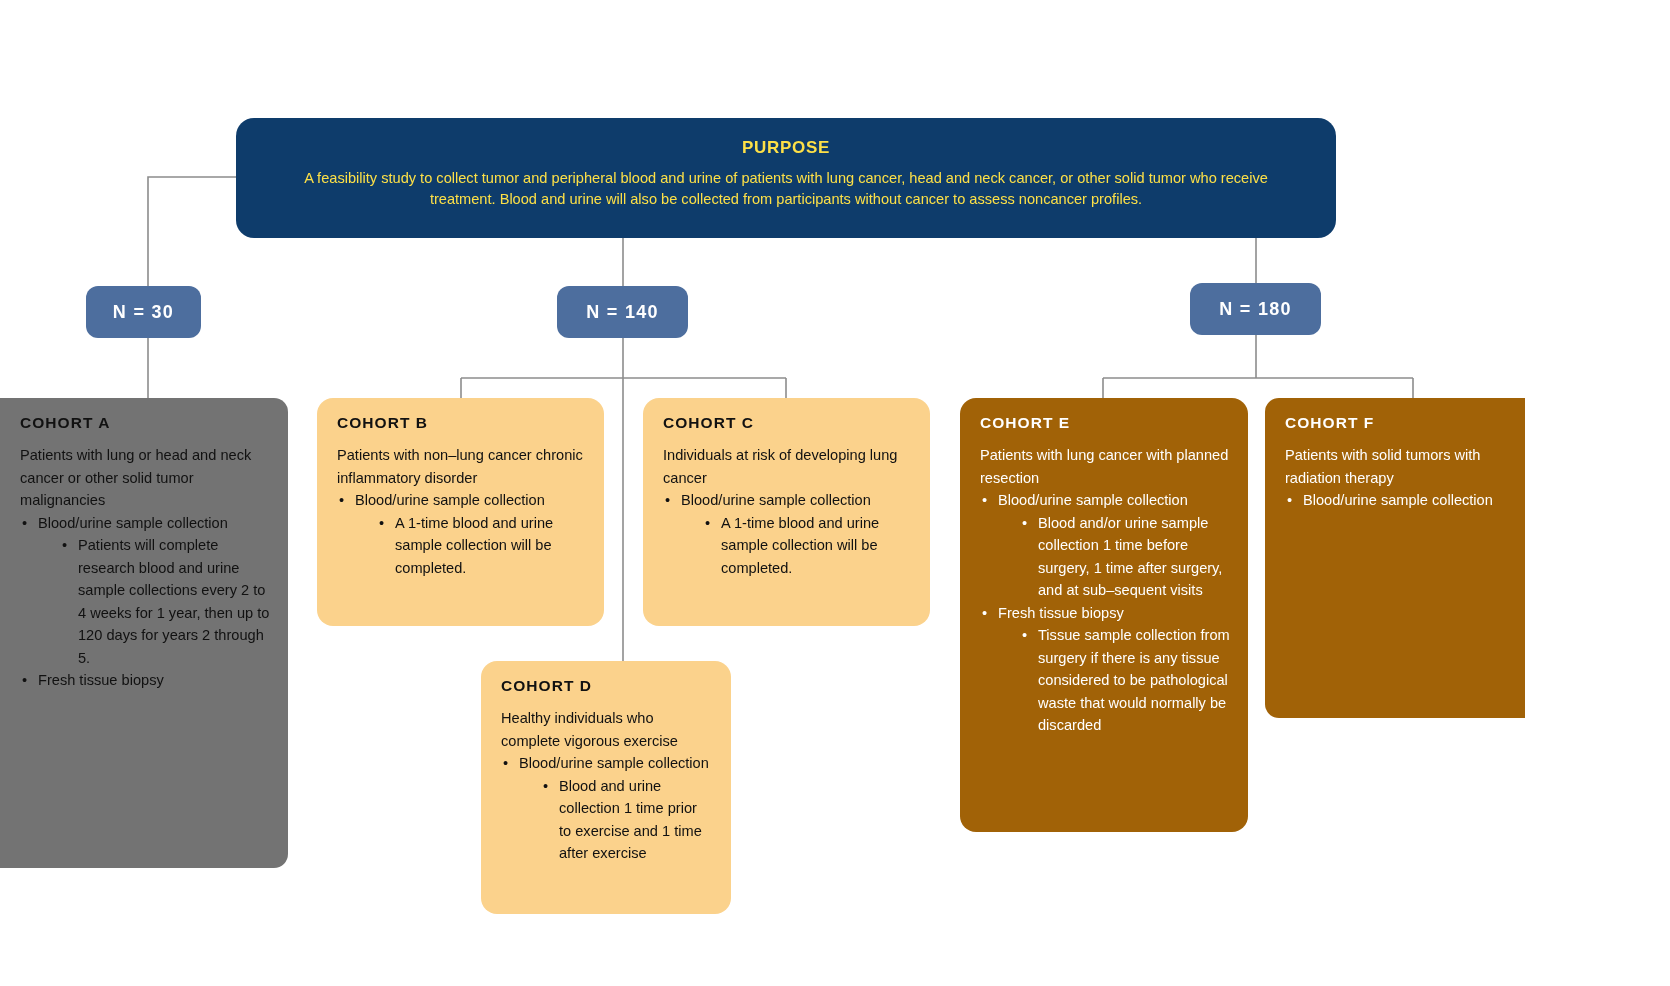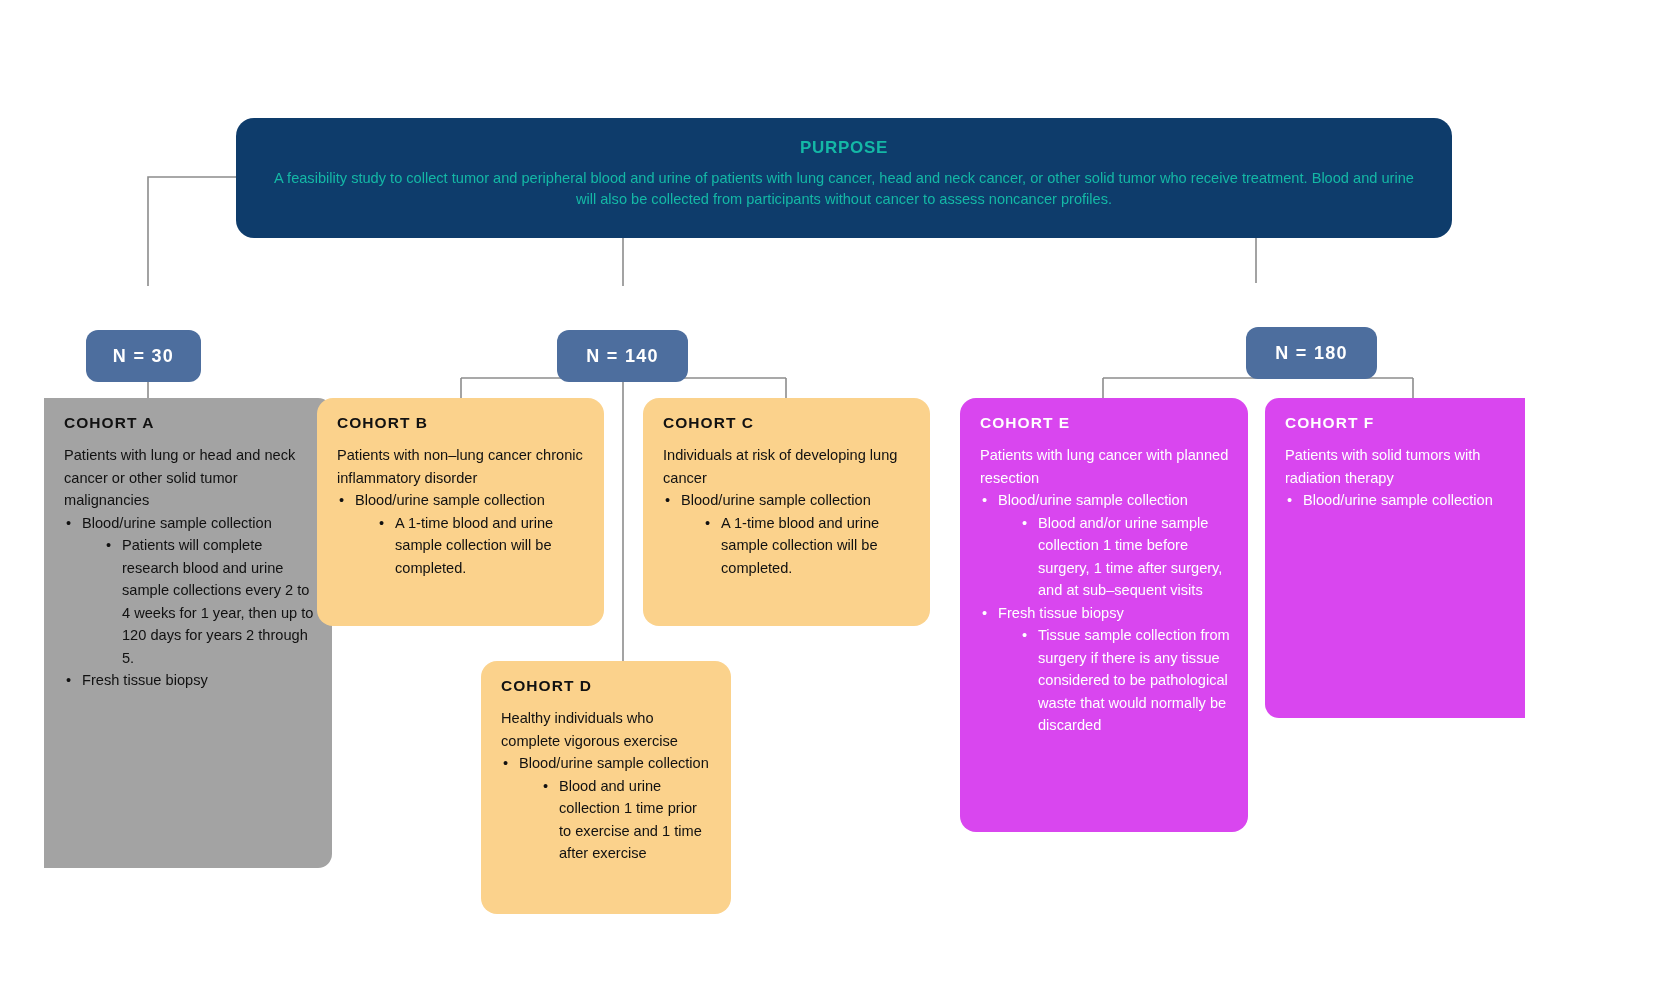--- a/index.html
+++ b/index.html
@@ -22,63 +22,62 @@
   .title-block .fig{color:#12477e; font-weight:800; letter-spacing:.6px;}
   .title-block sup{font-size:11px; vertical-align:super;}
 
   
   .wires{position:absolute; left:0; top:0; width:1670px; height:986px;}
 
   
   .box{position:absolute; box-sizing:border-box; border-radius:16px;}
 
   .purpose{
-    left:236px; top:118px; width:1216px; height:120px;
-    background:#0e3c6b; color:#14b8a6; border-radius:18px;
+    left:236px; top:118px; width:1100px; height:120px;
+    background:#0e3c6b; color:#fde047; border-radius:18px;
     padding:14px 22px 10px 22px;
   }
   .purpose .ptitle{
     text-align:center; font-size:17px; font-weight:700;
     letter-spacing:.7px; margin:6px 0 10px 0;
   }
   .purpose .pbody{
     text-align:center; font-size:14.6px; line-height:21px; font-weight:400;
     padding:0 14px;
   }
 
   .nbox{
     background:#4d6e9e; color:#ffffff; border-radius:12px;
     display:flex; align-items:center; justify-content:center;
     font-size:18px; font-weight:700; letter-spacing:1.3px;
     height:52px;
-    margin-top:44px;
   }
   #n-30 {left:86px;  top:286px; width:115px;}
   #n-140{left:557px; top:286px; width:131px;}
-  #n-180{left:1246px;top:283px; width:131px;}
+  #n-180{left:1190px;top:283px; width:131px;}
 
   .cohort{padding:16px 18px 16px 20px;}
   .cohort .chead{
     font-size:15.5px; font-weight:700; letter-spacing:1.05px;
     margin:0 0 12px 0;
   }
   .cohort .clead{font-size:14.6px; line-height:22.5px; margin:0;}
   .cohort ul{list-style:none; margin:0; padding:0;}
   .cohort li{
     font-size:14.6px; line-height:22.5px;
     position:relative; padding-left:18px;
   }
   .cohort li::before{
     content:"\2022"; position:absolute; left:2px; top:0;
   }
   .cohort ul ul{margin:0; padding-left:22px;}
 
-  .light-blue{background:#a3a3a3; color:#111111;margin-left:44px;}
+  .light-blue{background:#737373; color:#111111;}
   .orange    {background:#fbd28c; color:#111111;}
-  .teal      {background:#d946ef; color:#ffffff;}
+  .teal      {background:#a16207; color:#ffffff;}
 
   #cohort-a{left:0px;    top:398px; width:288px; height:470px; border-radius:0 14px 14px 0;}
   #cohort-b{left:317px;  top:398px; width:287px; height:228px;}
   #cohort-c{left:643px;  top:398px; width:287px; height:228px;}
   #cohort-d{left:481px;  top:661px; width:250px; height:253px;}
   #cohort-e{left:960px;  top:398px; width:288px; height:434px;}
   #cohort-f{left:1265px; top:398px; width:260px; height:320px; border-radius:14px 0 0 14px;}
 </style>
 </head>
 <body>

